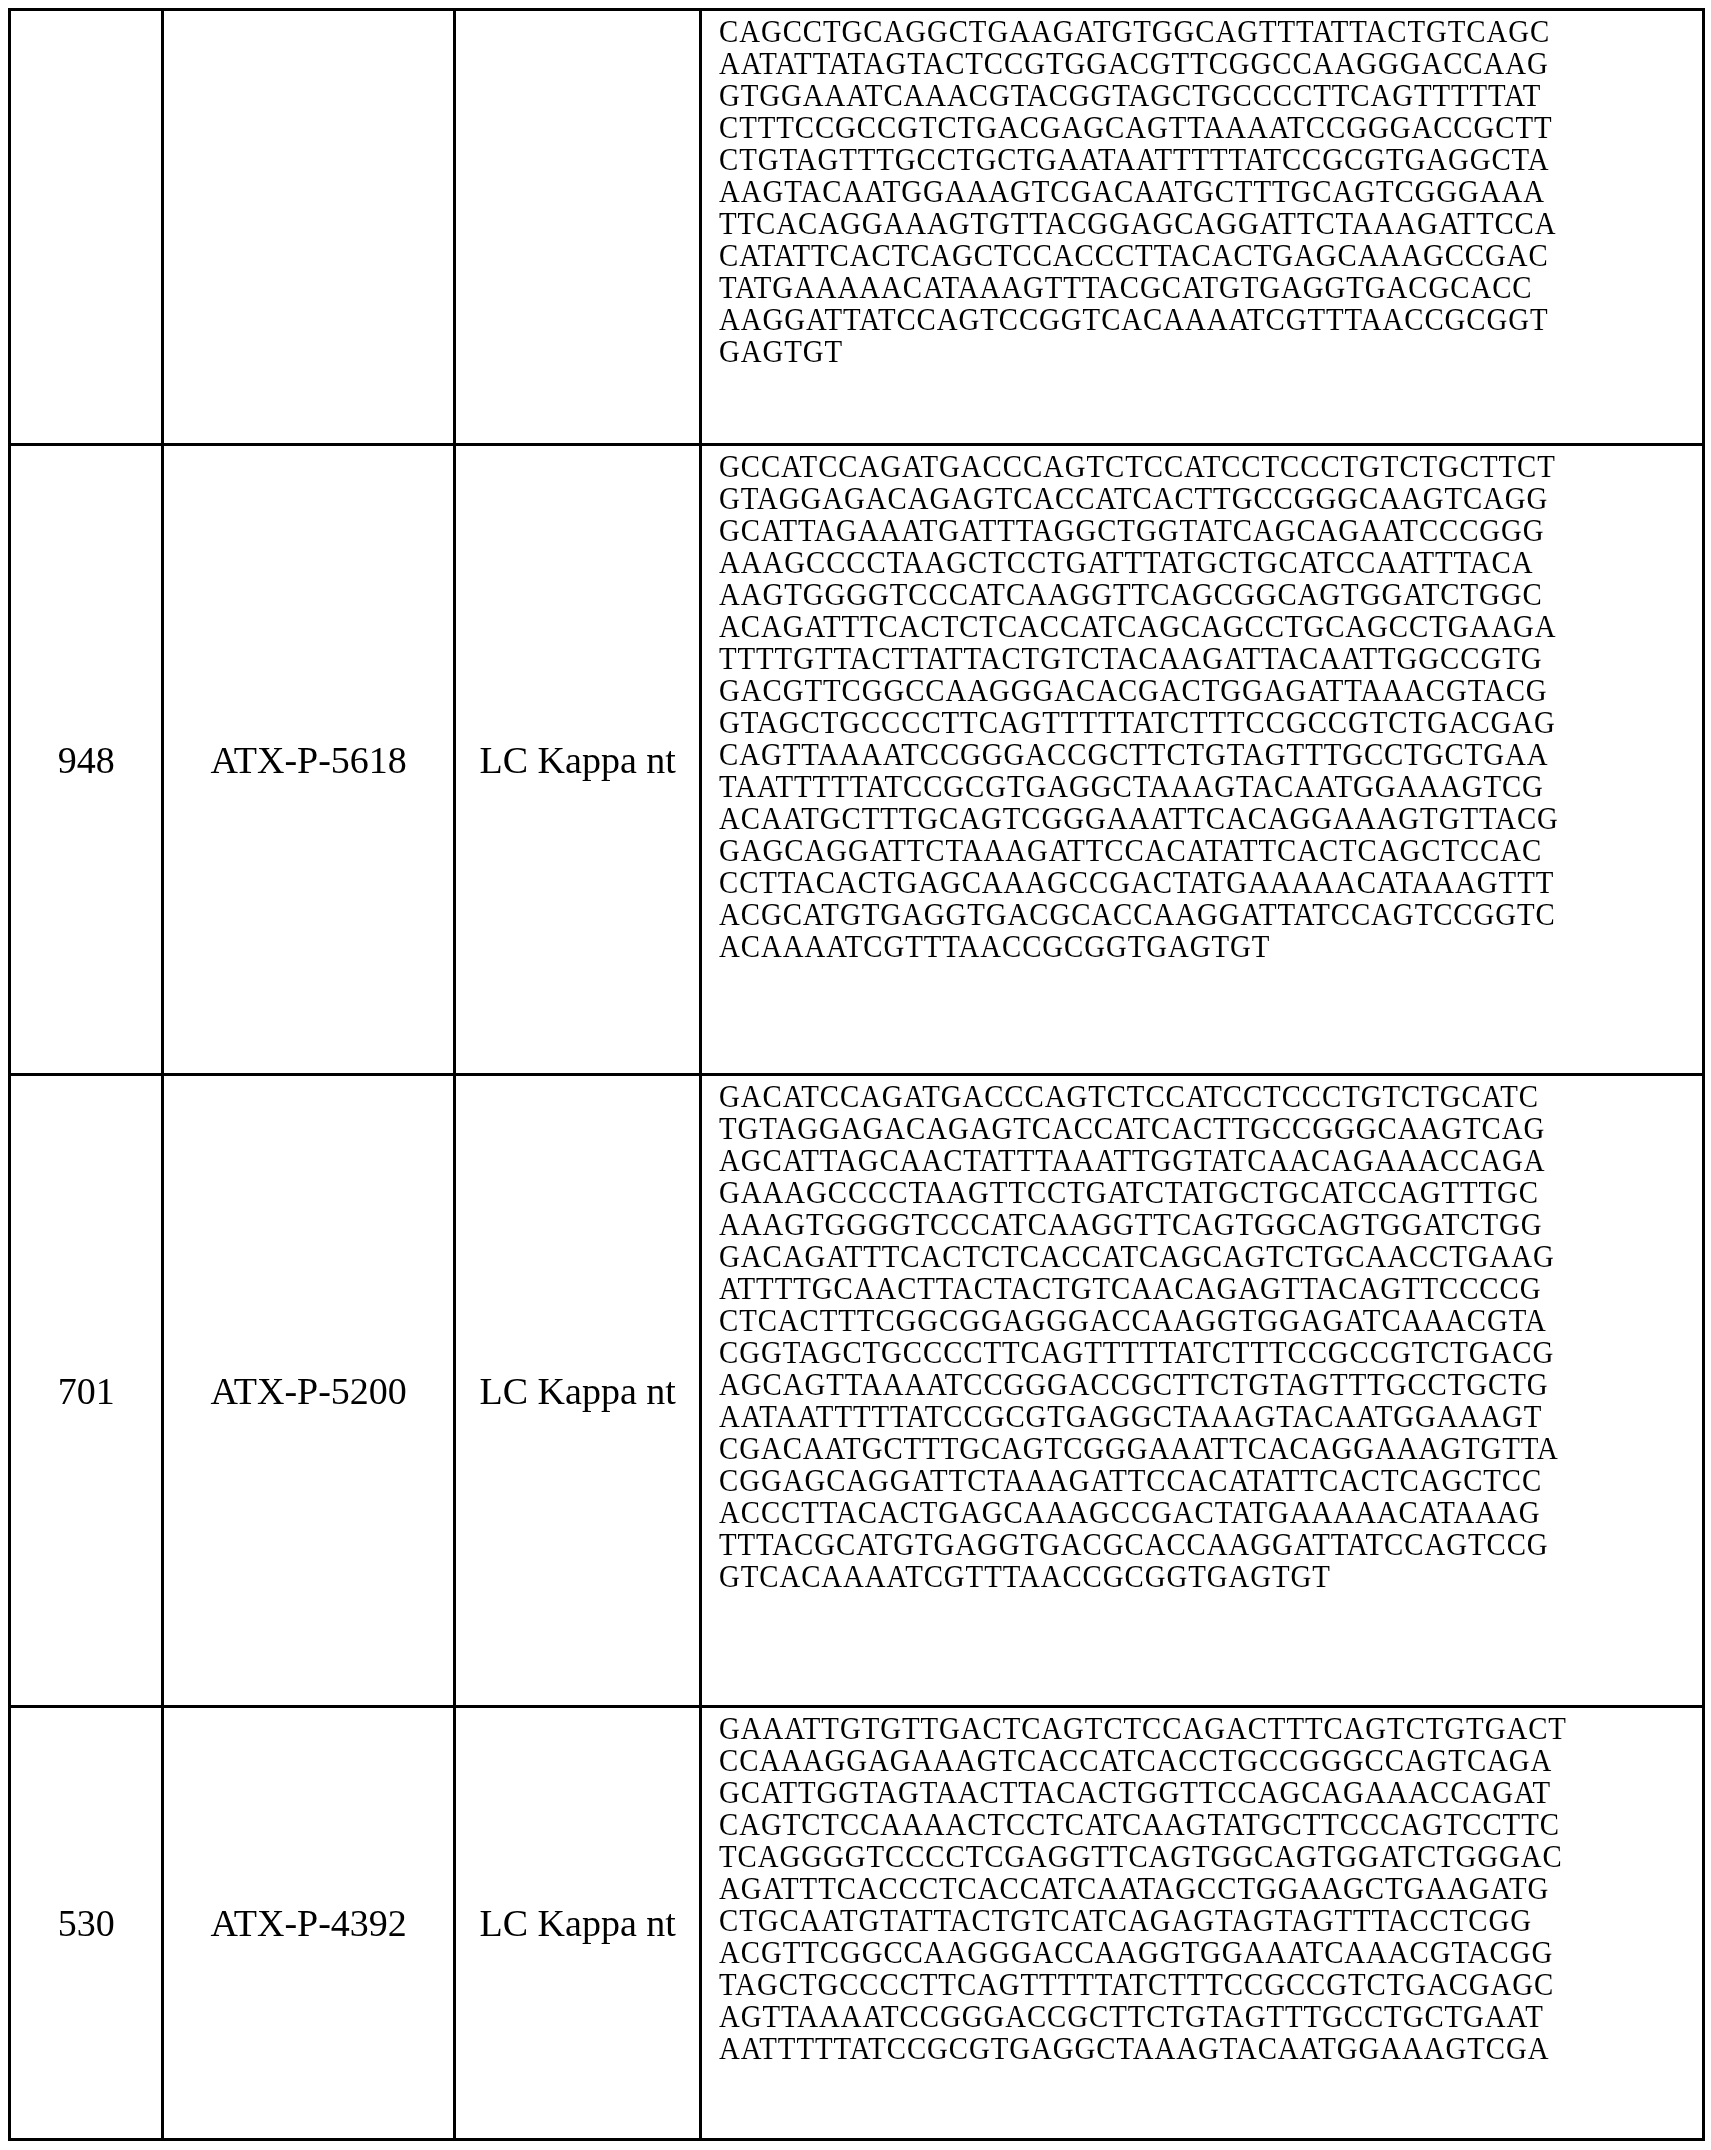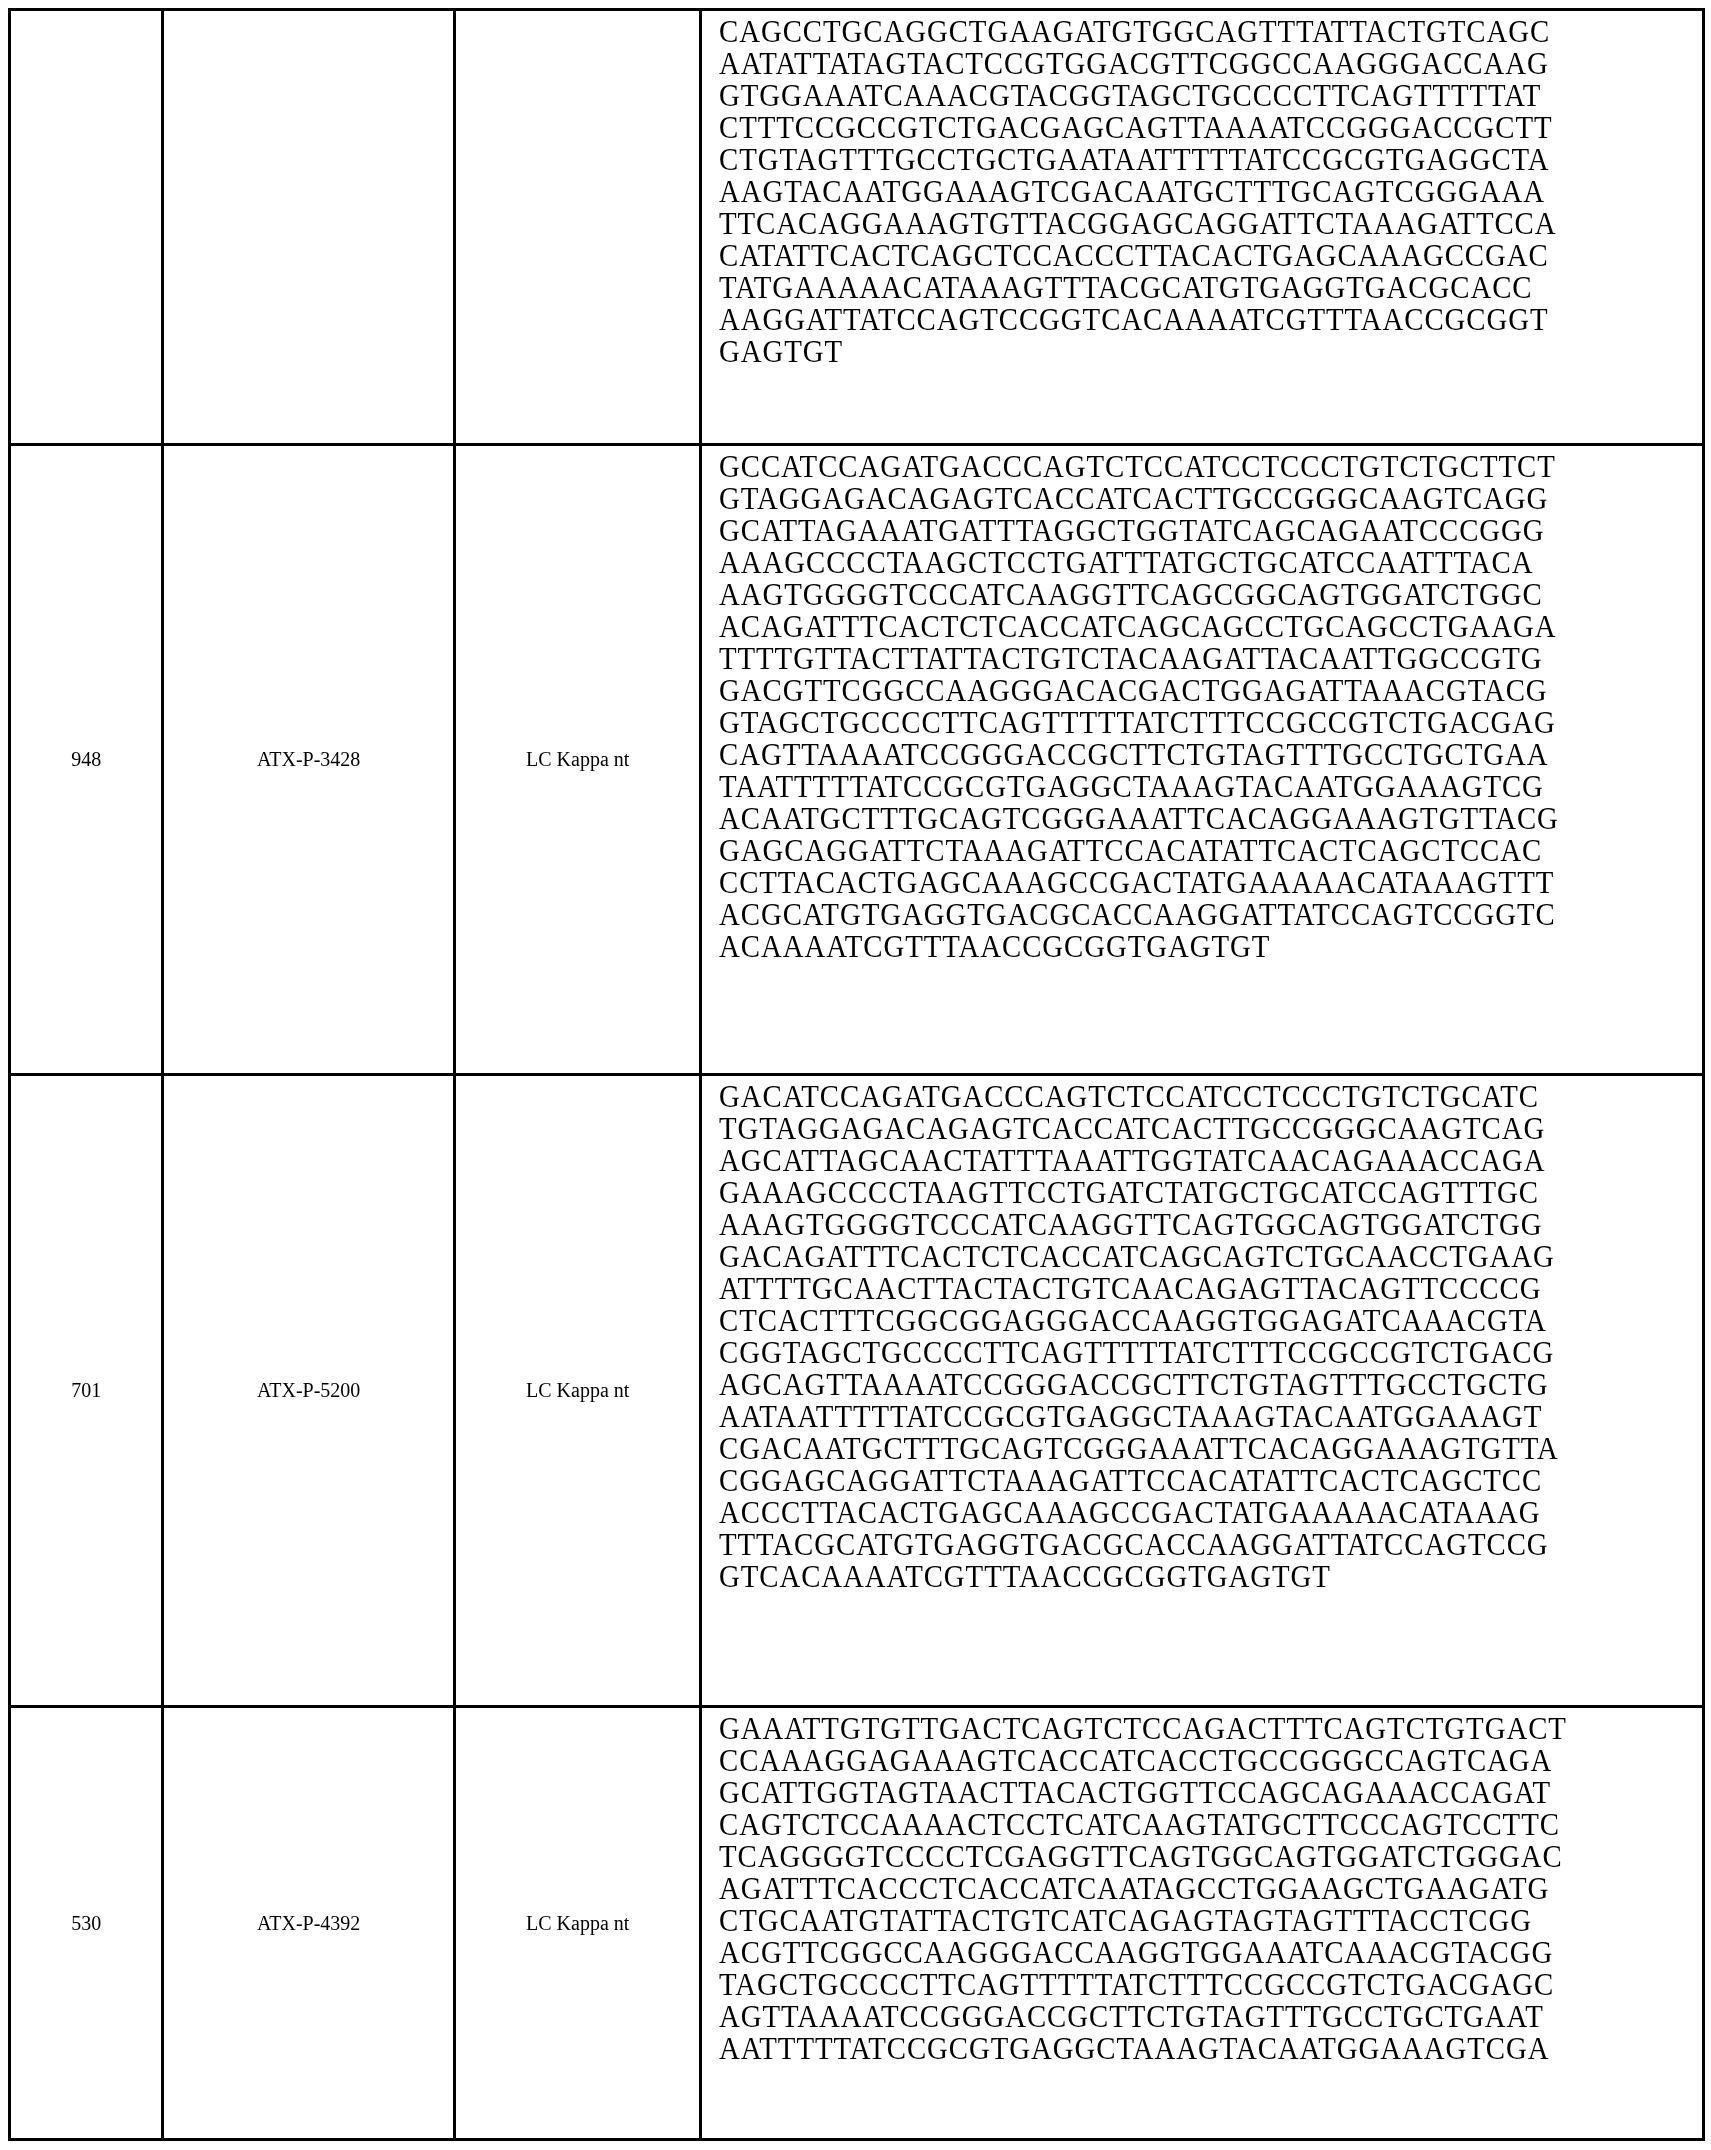--- a/index.html
+++ b/index.html
@@ -10,21 +10,21 @@
       border-collapse: collapse;
       table-layout: fixed;
       font-family: "Liberation Serif", "DejaVu Serif", serif;
       color: #000000;
     }
     .tbl td {
       border: 3.3px solid #000000;
       padding: 0;
       vertical-align: middle;
       text-align: center;
-      font-size: 20px;
+      font-size: 38px;
     }
     .tbl td.seq {
       text-align: left;
       vertical-align: top;
       padding: 4.9px 6.6px 1.6px 16.4px;
       font-size: 31px;
       line-height: 32px;
       letter-spacing: 1px;
       transform-origin: left top;
     }
@@ -58,21 +58,21 @@
         <span class="line">AAGTACAATGGAAAGTCGACAATGCTTTGCAGTCGGGAAA</span>
         <span class="line">TTCACAGGAAAGTGTTACGGAGCAGGATTCTAAAGATTCCA</span>
         <span class="line">CATATTCACTCAGCTCCACCCTTACACTGAGCAAAGCCGAC</span>
         <span class="line">TATGAAAAACATAAAGTTTACGCATGTGAGGTGACGCACC</span>
         <span class="line">AAGGATTATCCAGTCCGGTCACAAAATCGTTTAACCGCGGT</span>
         <span class="line">GAGTGT</span>
       </td>
     </tr>
     <tr style="height:630px;">
       <td>948</td>
-      <td>ATX-P-3428</td>
+      <td>ATX-P-5618</td>
       <td>LC Kappa nt</td>
       <td class="seq">
         <span class="line">GCCATCCAGATGACCCAGTCTCCATCCTCCCTGTCTGCTTCT</span>
         <span class="line">GTAGGAGACAGAGTCACCATCACTTGCCGGGCAAGTCAGG</span>
         <span class="line">GCATTAGAAATGATTTAGGCTGGTATCAGCAGAATCCCGGG</span>
         <span class="line">AAAGCCCCTAAGCTCCTGATTTATGCTGCATCCAATTTACA</span>
         <span class="line">AAGTGGGGTCCCATCAAGGTTCAGCGGCAGTGGATCTGGC</span>
         <span class="line">ACAGATTTCACTCTCACCATCAGCAGCCTGCAGCCTGAAGA</span>
         <span class="line">TTTTGTTACTTATTACTGTCTACAAGATTACAATTGGCCGTG</span>
         <span class="line">GACGTTCGGCCAAGGGACACGACTGGAGATTAAACGTACG</span>

